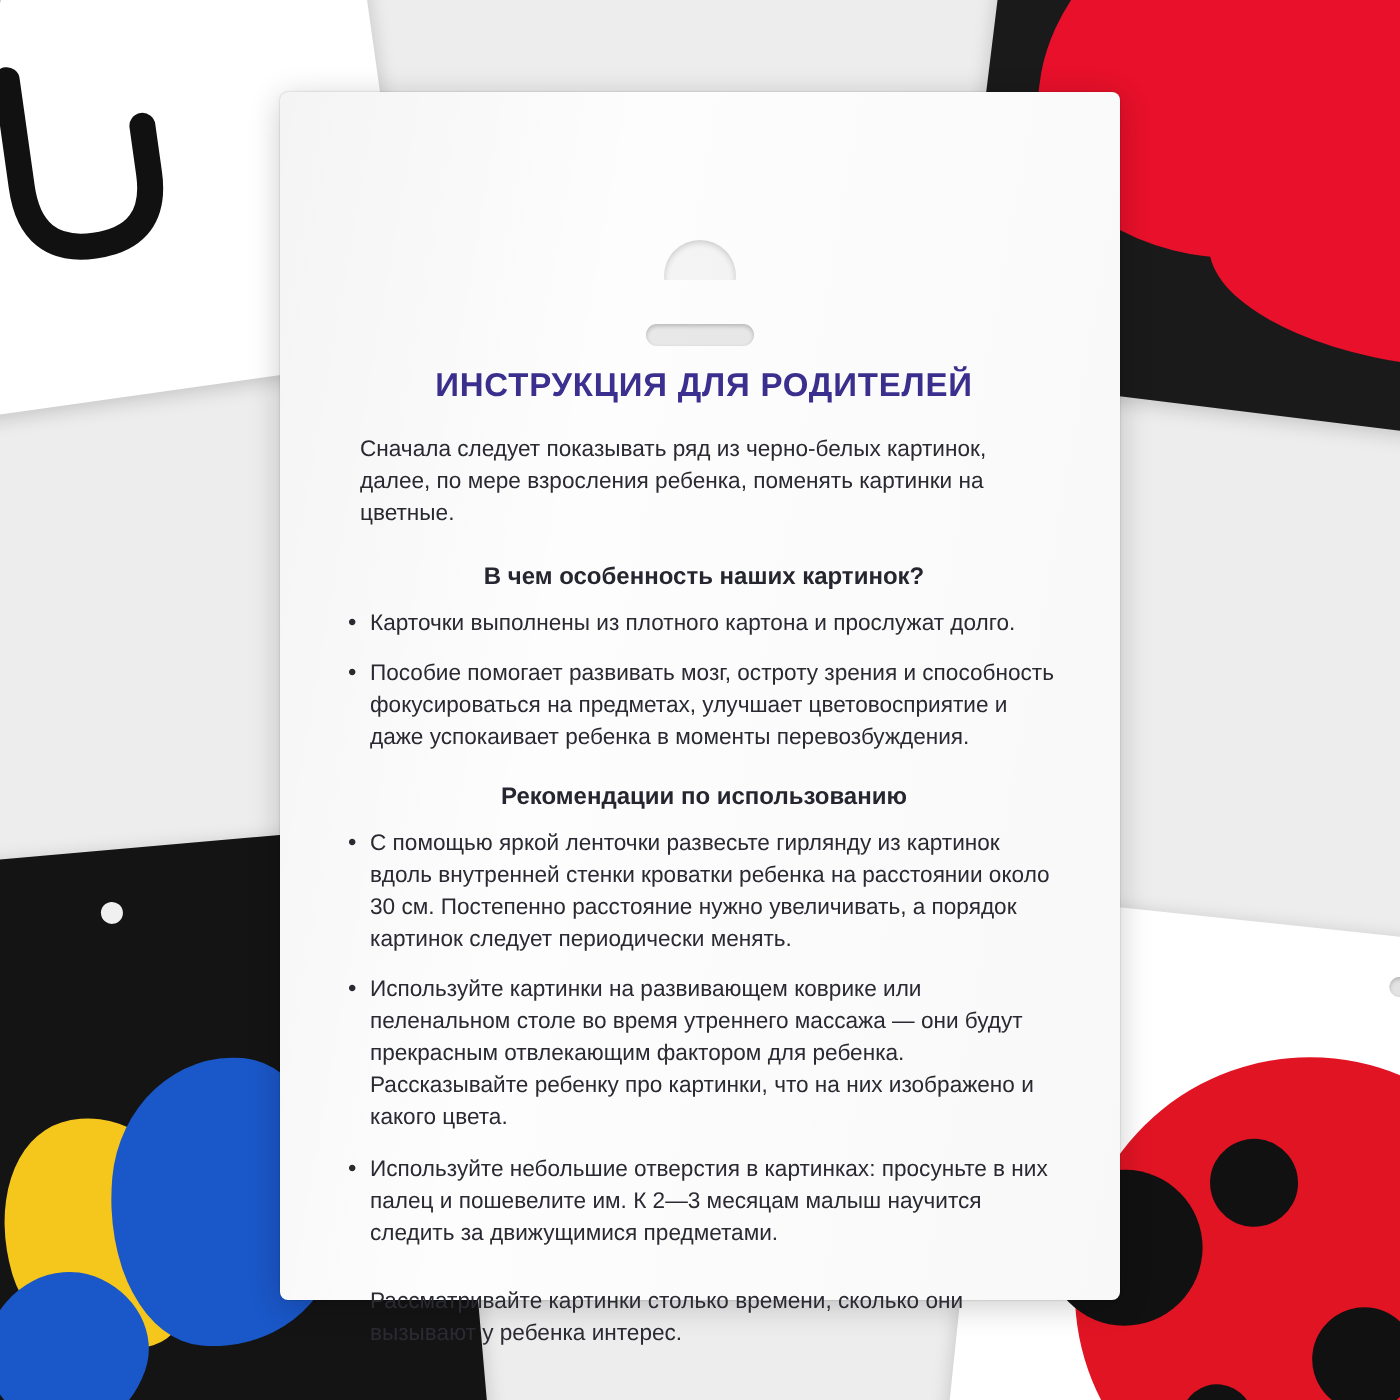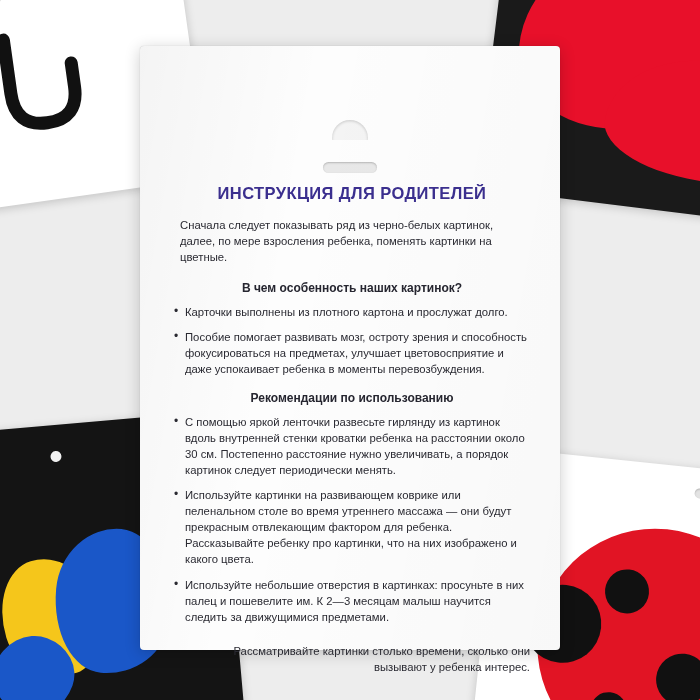--- a/index.html
+++ b/index.html
@@ -287,21 +287,20 @@
     left: 0;
     top: -1px;
     color: #2a2a32;
     font-size: 12px;
   }
   .plain-para {
     font-size: 11.3px;
     line-height: 1.42;
     margin: 0;
     padding-left: 11px;
-    text-align: right;
   }
   .block-gap { height: 4px; }
 </style>
 </head>
 <body>
 
 <div class="scene">
 
   <div class="bg-card card-hook">
     <div class="hole"></div>

